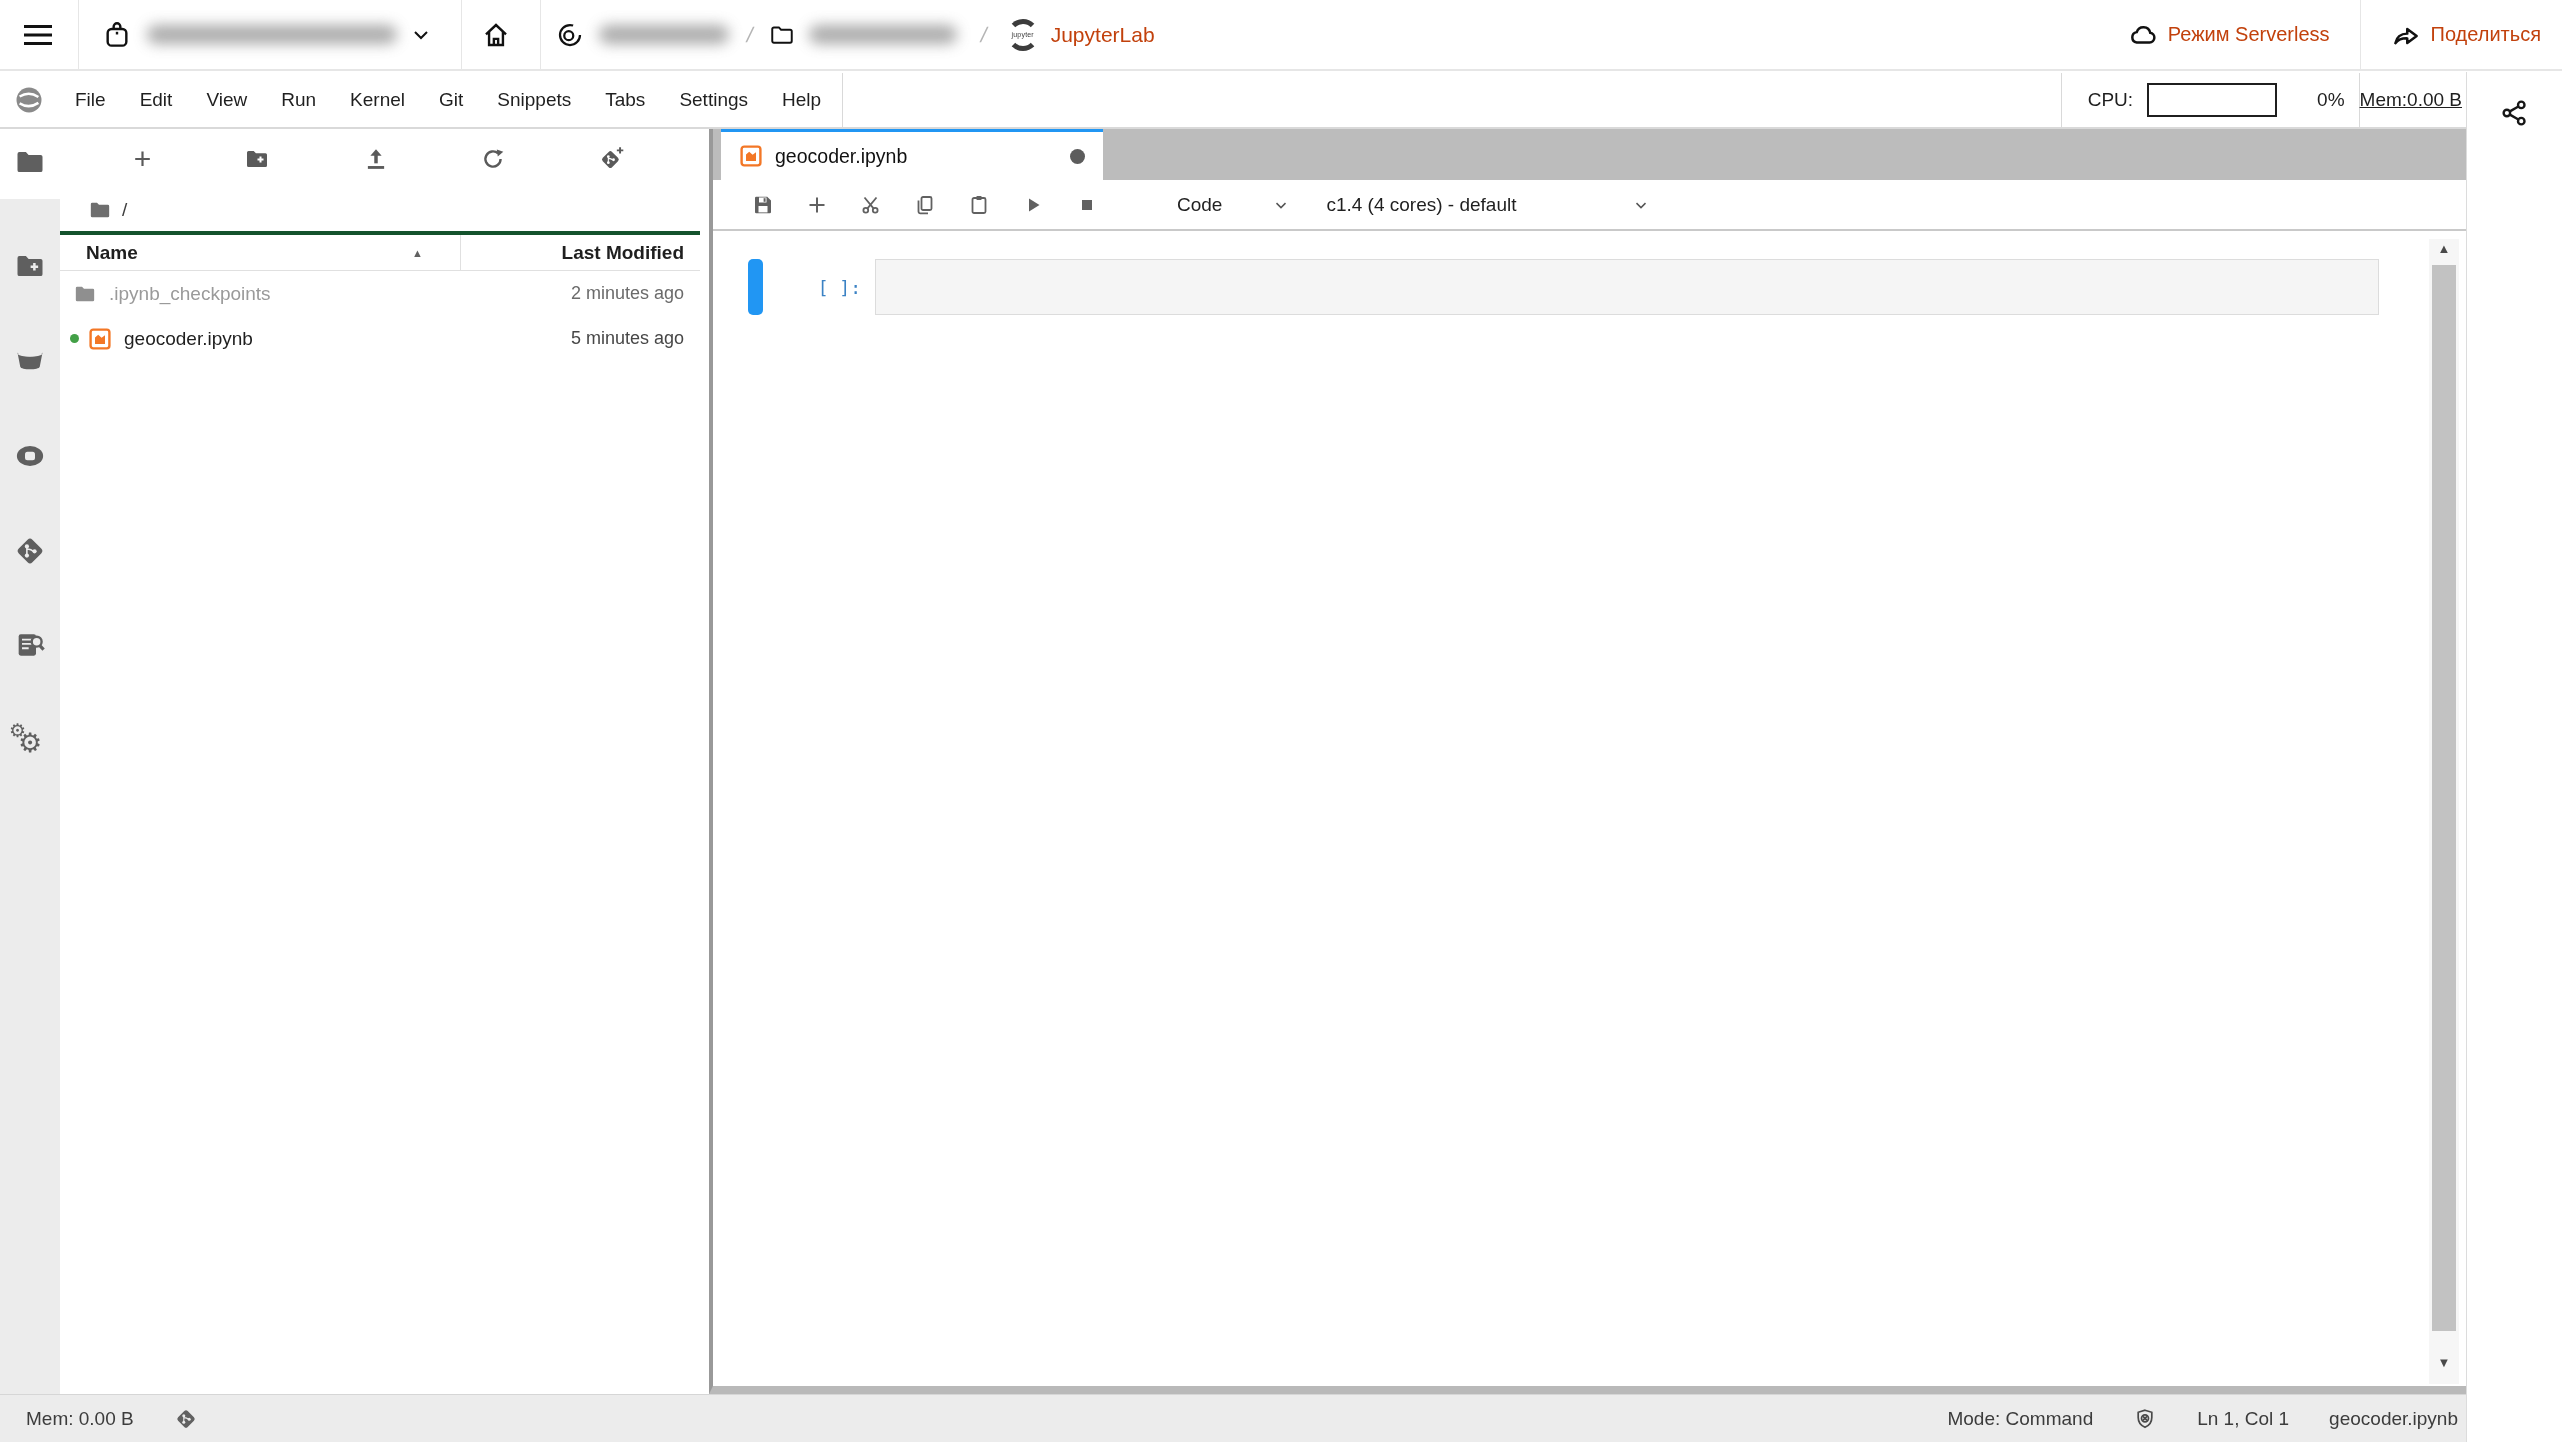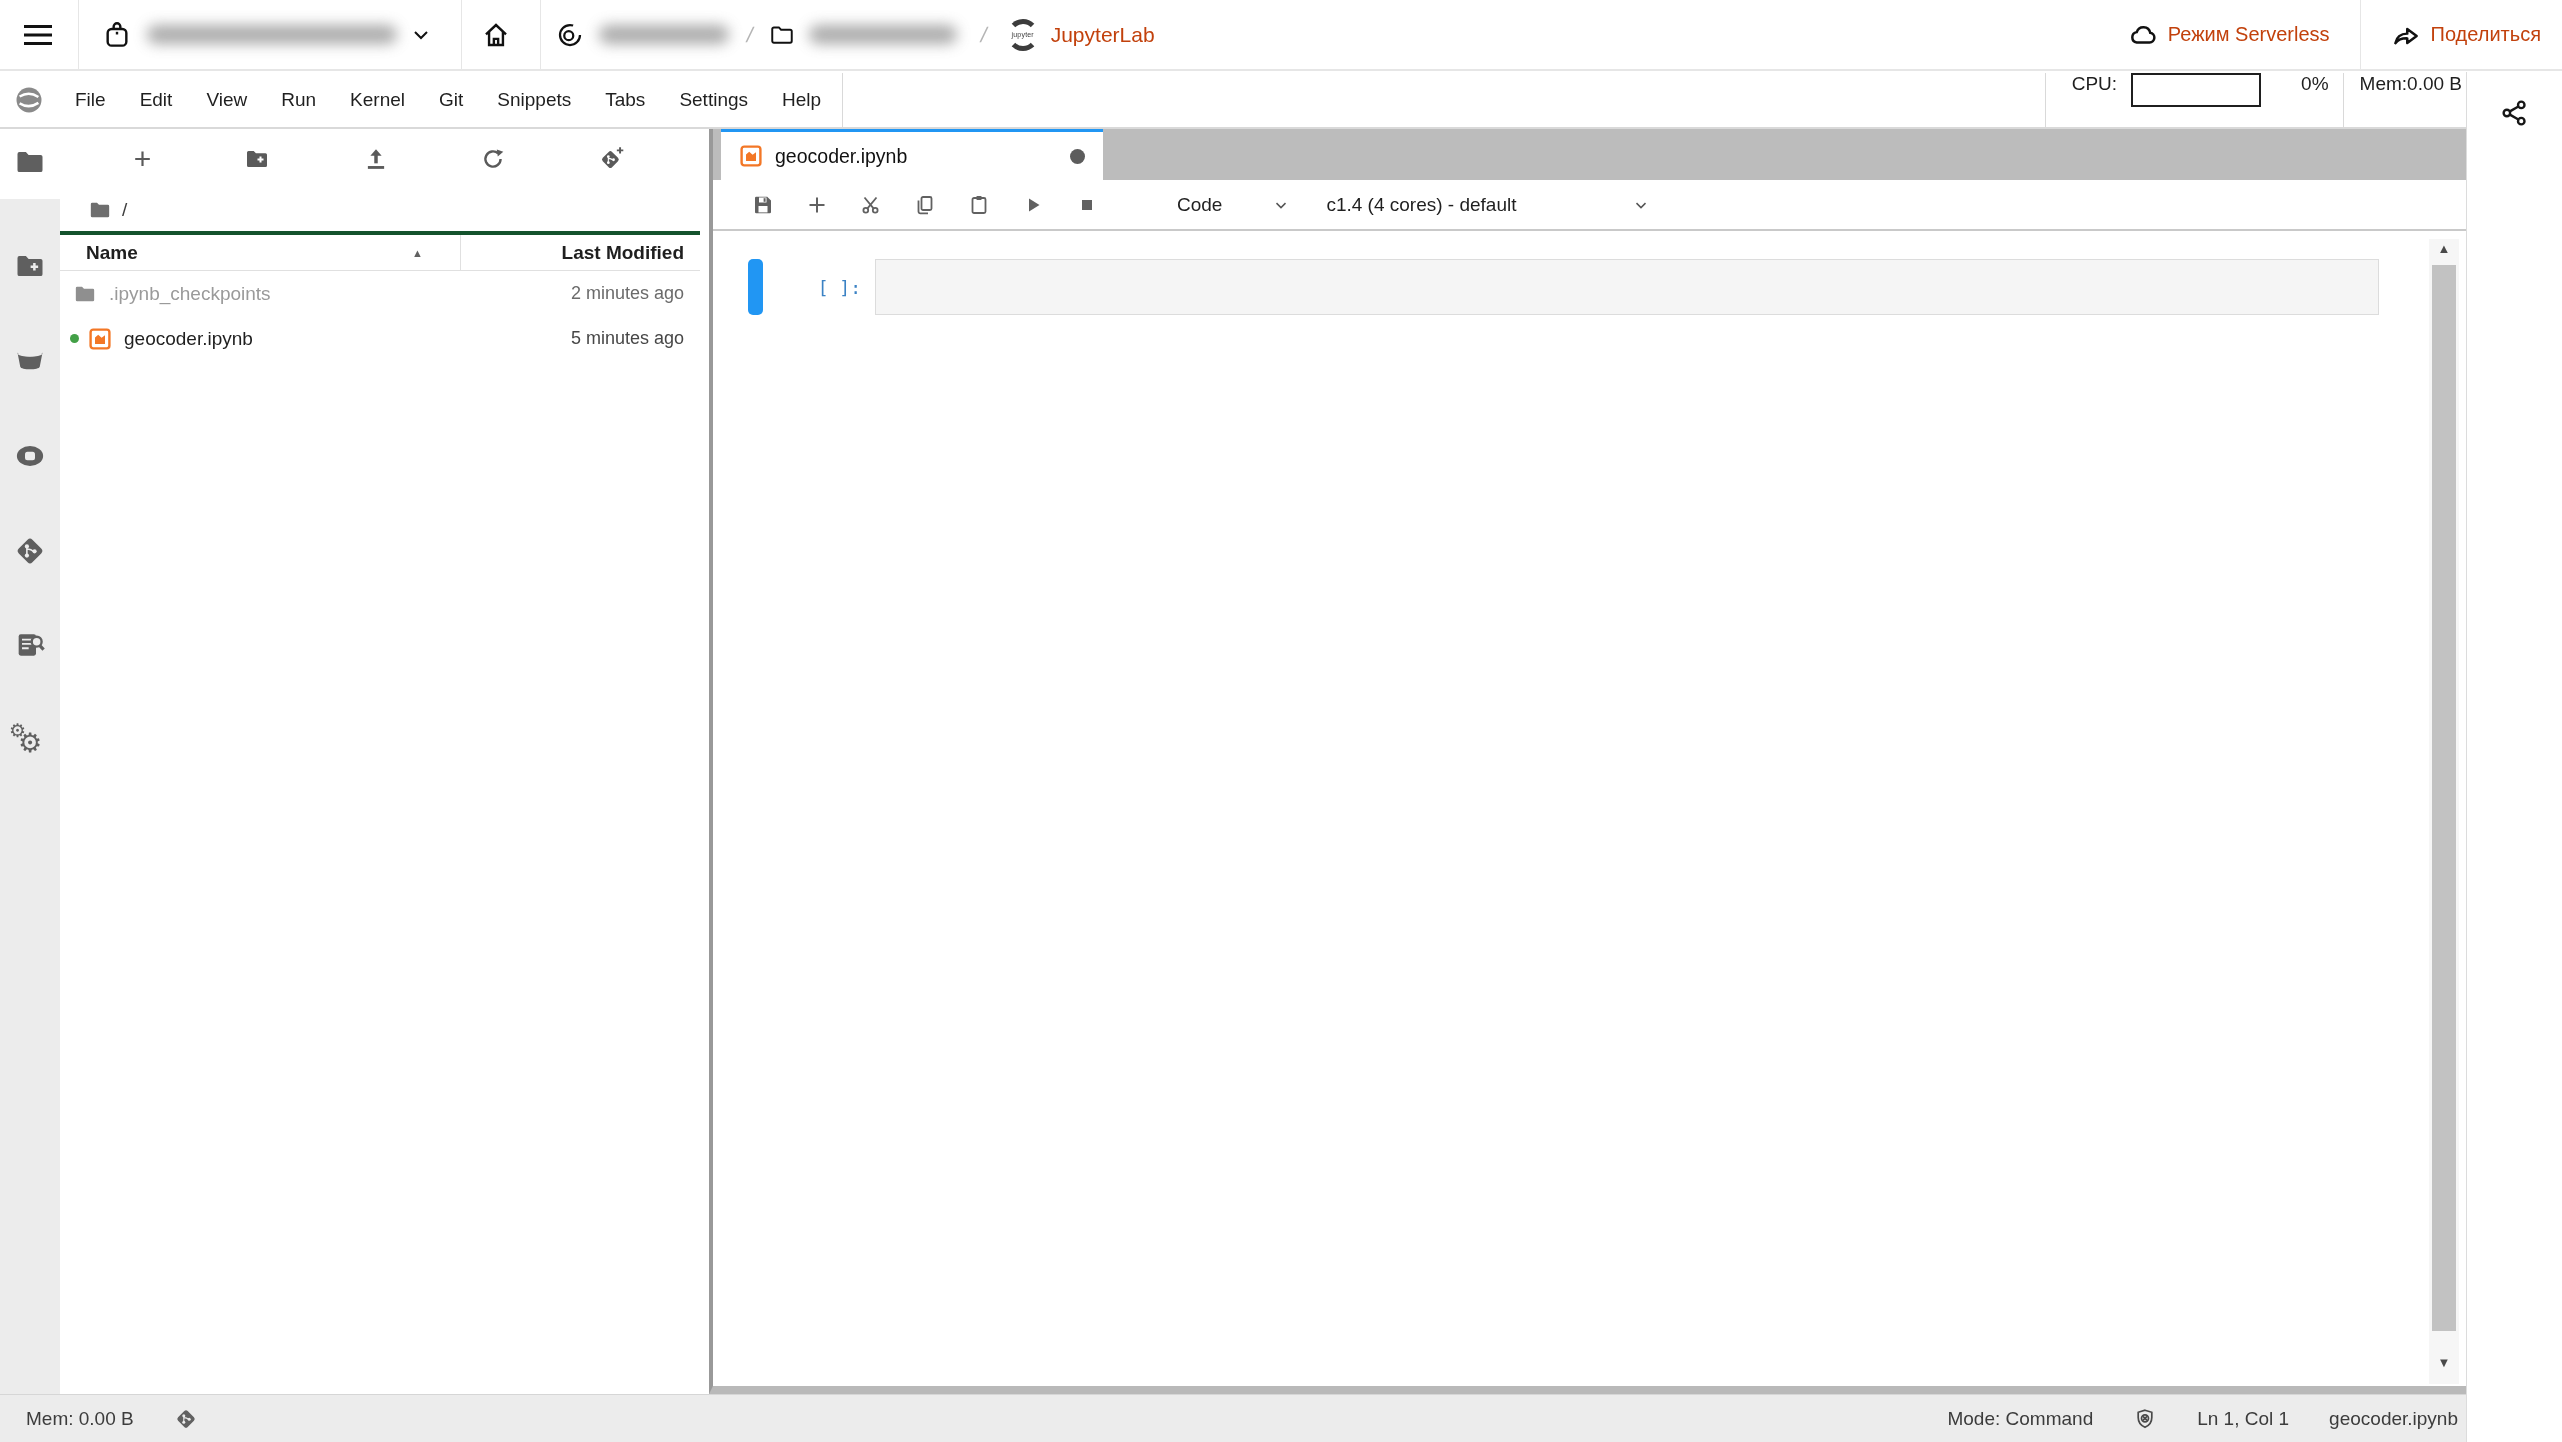--- a/index.html
+++ b/index.html
@@ -25,21 +25,21 @@
   .jlogo { width:32px; height:32px; border-radius:50%;
            border:5px solid #3c3c3c; border-left-color:transparent; border-right-color:transparent;
            display:flex; align-items:center; justify-content:center; }
   .jlogo span { font-size:7px; color:#3c3c3c; letter-spacing:.2px; }
 
   
   .menubar { position:absolute; top:73px; left:0; width:2562px; height:56px;
              background:#fff; border-bottom:2px solid #d9d9d9;
              display:flex; align-items:center; }
   .menu-item { padding:0 17px; font-size:19px; color:#1f1f1f; cursor:default; }
-  .menu-right { margin-left:auto; display:flex; align-items:flex-start; height:100%; margin-right:100px; }
+  .menu-right { margin-left:auto; display:flex; align-items:center; height:100%; margin-right:100px; }
   .mb-div { width:1px; height:100%; background:#d9d9d9; flex:none; }
   .cpu-box { width:130px; height:34px; border:2px solid #1f1f1f; background:#fff; margin-left:14px; }
   .mb-text { font-size:19px; color:#1f1f1f; white-space:nowrap; }
 
   
   .sidebar { position:absolute; top:129px; left:0; width:60px; height:1265px; background:#ececec; }
   .sb-active-bg { position:absolute; top:0; left:0; width:60px; height:70px; background:#fff; }
   .sb-btn { position:absolute; left:50%; transform:translate(-50%,-50%); color:#5f5f5f; }
   .gears { font-size:27px; color:#5f5f5f; line-height:1; position:relative; }
   .gears .g2 { position:absolute; font-size:19px; left:-9px; top:-9px; }
@@ -194,21 +194,21 @@
     <span class="menu-item">Settings</span>
     <span class="menu-item">Help</span>
   </div>
   <div class="mb-div" style="margin-left:4px;"></div>
   <div class="menu-right">
     <div class="mb-div"></div>
     <span class="mb-text" style="margin-left:26px;">CPU:</span>
     <div class="cpu-box"></div>
     <span class="mb-text" style="margin-left:40px;">0%</span>
     <div class="mb-div" style="margin-left:14px;"></div>
-    <span class="mb-text" style="margin-left:16px;">Mem:0.00 B</span>
+    <span class="mb-text" style="text-decoration:underline;">Mem:0.00 B</span>
   </div>
 </div>
 
 <div class="sidebar">
   <div class="sb-active-bg"></div>
 
   <div class="sb-btn" style="top:33px;">
     <svg width="34" height="30" viewBox="0 0 24 24">
       <path d="M2 5.5 a1.5 1.5 0 0 1 1.5 -1.5 h5.2 l2.2 2.3 h9.6 A1.5 1.5 0 0 1 22 7.8 v10.7 a1.5 1.5 0 0 1 -1.5 1.5 h-17 A1.5 1.5 0 0 1 2 18.5 z" fill="#5f5f5f"></path>
     </svg>

